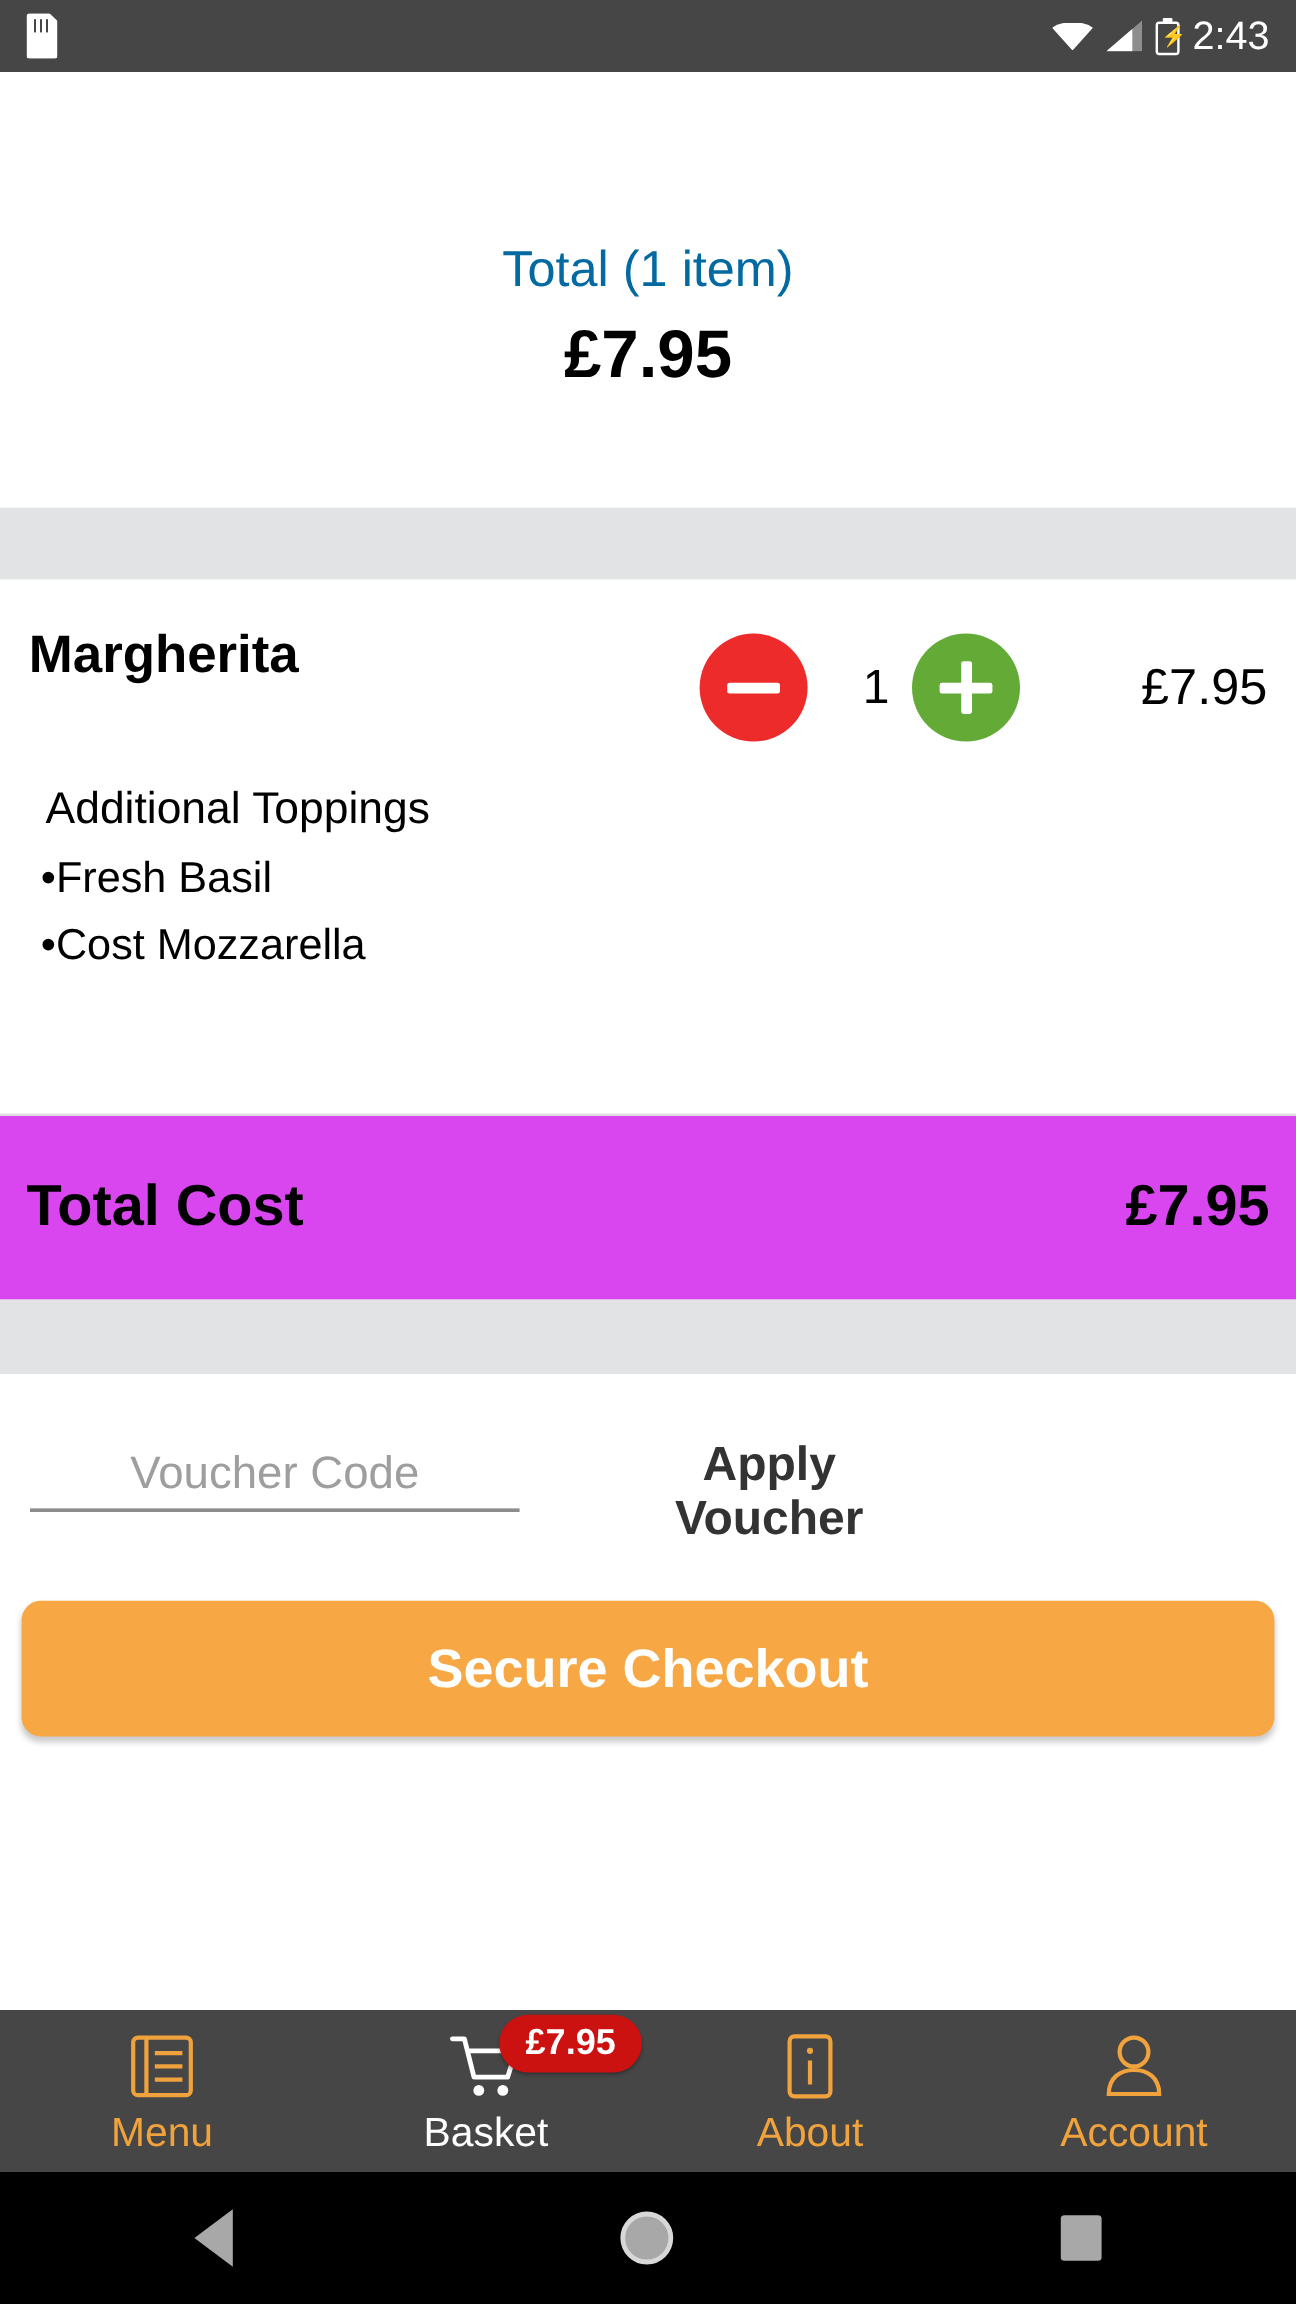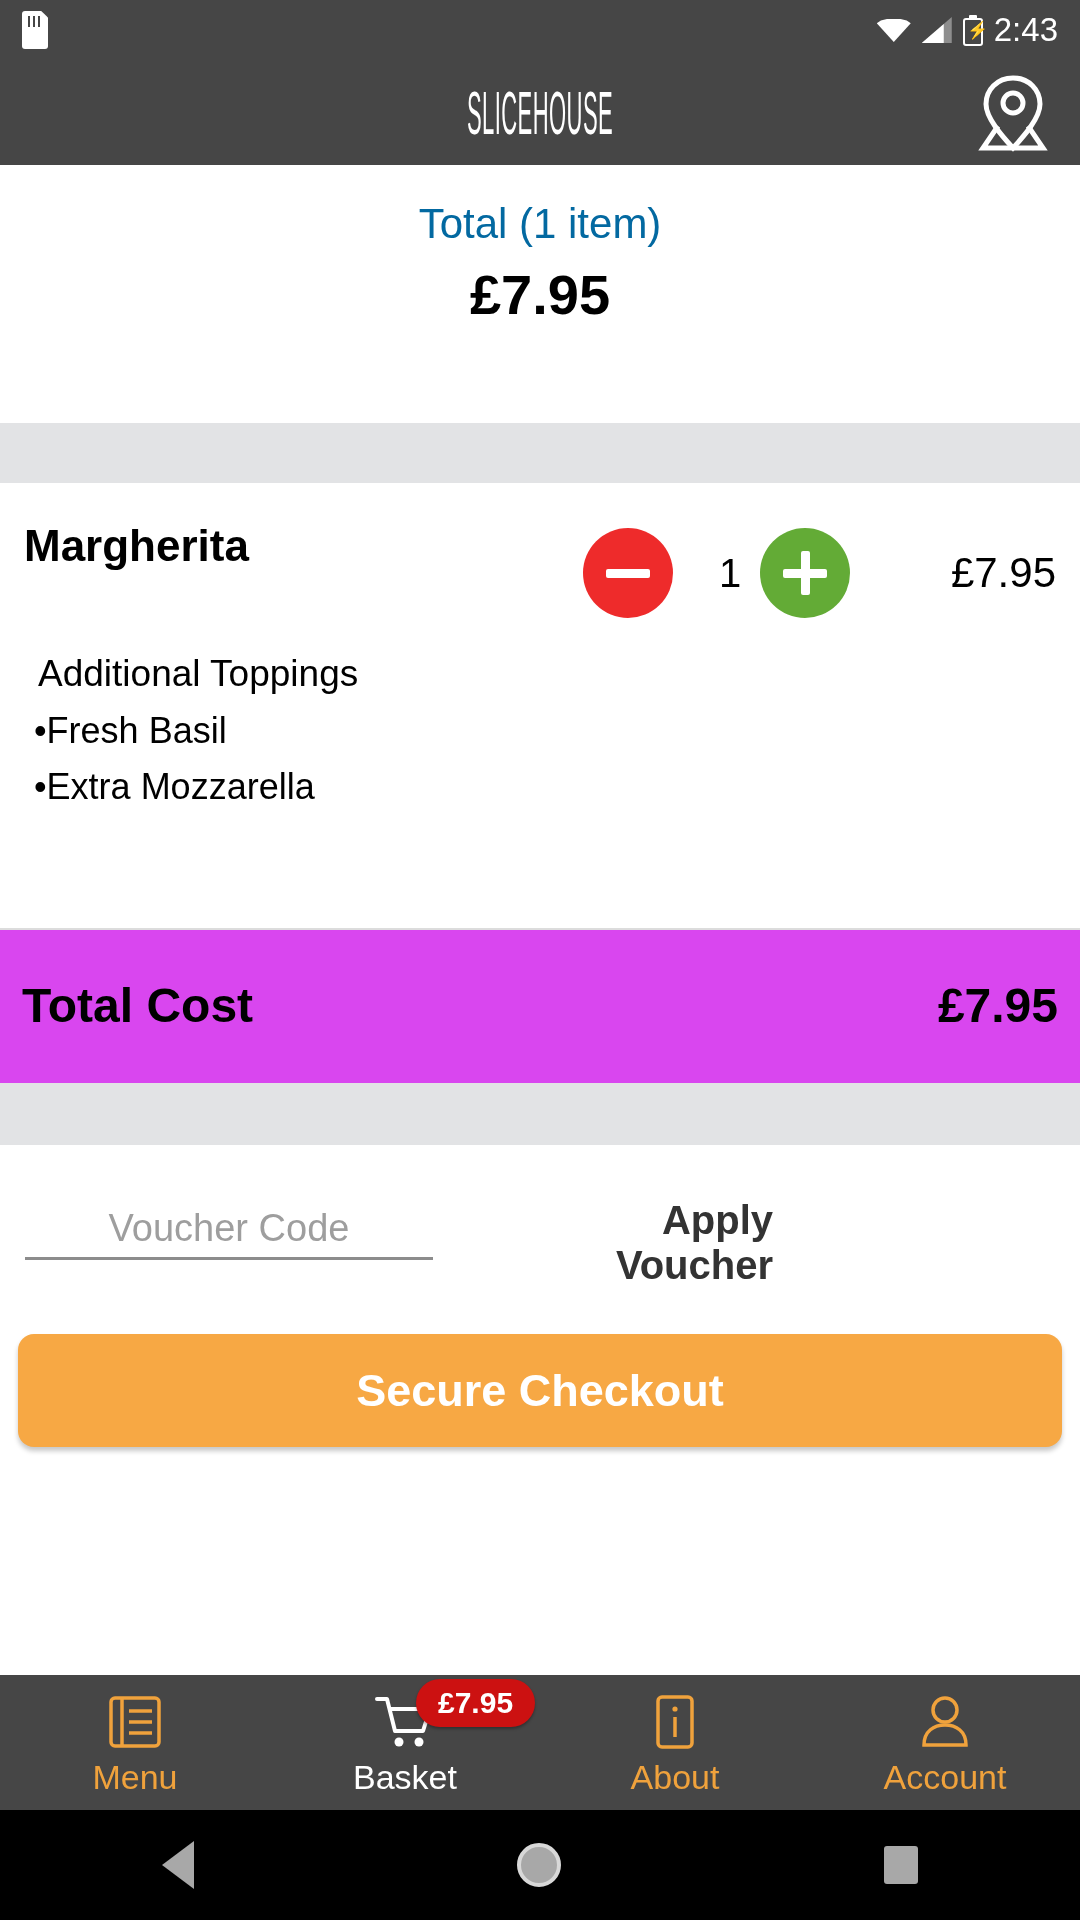--- a/index.html
+++ b/index.html
@@ -147,23 +147,23 @@
   
   .voucher { position:absolute; top:1145px; left:0; width:936px; height:150px; }
   .voucher-input {
     position:absolute; left:25px; top:55px; width:408px; height:60px;
     border:none; border-bottom:3px solid #8c8c8c; background:transparent;
     font-family:"Liberation Sans", sans-serif;
     font-size:38px; color:#333; text-align:center; outline:none;
   }
   .voucher-input::placeholder { color:#9e9e9e; }
   .apply-voucher {
-    position:absolute; left:533px; top:53px; width:240px;
+    position:absolute; left:521px; top:53px; width:240px;
     font-size:40px; font-weight:bold; color:#333;
-    text-align:right; cursor:pointer; background:none; border:none;
+    text-align:center; cursor:pointer; background:none; border:none;
     font-family:"Liberation Sans", sans-serif;
   }
 
   
   .checkout {
     position:absolute; left:18px; top:1334px; width:1044px; height:113px;
     background:#f7a844; border:none; border-radius:16px;
     color:#fff; font-size:45px; font-weight:bold;
     font-family:"Liberation Sans", sans-serif;
     box-shadow:0 4px 5px rgba(0,0,0,0.22);
@@ -230,30 +230,20 @@
       </div>
       <div class="battery">
         <div class="tip"></div>
           <div class="shell"></div>
           <div class="bolt">⚡</div>
       </div>
       <div class="clock">2:43</div>
     </div>
   </div>
 
-  <div class="appbar">
-    <div class="brand">SLICEHOUSE</div>
-    <div class="pin-btn">
-      <svg width="72" height="78" viewBox="0 0 72 78">
-        <path d="M36 4 C20 4 9 16 9 30 C9 44 25 62 36 74 C47 62 63 44 63 30 C63 16 52 4 36 4 Z" fill="none" stroke="#fff" stroke-width="5"></path>
-        <circle cx="36" cy="29" r="10" fill="none" stroke="#fff" stroke-width="5"></circle>
-        <path d="M21 52 L6 74 L66 74 L51 52" fill="none" stroke="#fff" stroke-width="5"></path>
-      </svg>
-    </div>
-  </div>
 
   <div class="total-head">
     <div class="total-label">Total (1 item)</div>
     <div class="total-amount">£7.95</div>
   </div>
 
   <div class="band band-1"></div>
 
   <div class="item">
     <div class="item-row">
@@ -263,21 +253,21 @@
       </div>
       <div class="qty">1</div>
       <div class="stepper-plus">
         <div class="bar-h"></div>
           <div class="bar-v"></div>
       </div>
       <div class="item-price">£7.95</div>
     </div>
     <div class="toppings-title">Additional Toppings</div>
     <div class="topping topping-0">•Fresh Basil</div>
-    <div class="topping topping-1">•Extra Mozzarella</div>
+    <div class="topping topping-1">•Cost Mozzarella</div>
   </div>
 
   <div class="hr"></div>
 
   <div class="total-cost">
     <div class="tc-label">Total Cost</div>
     <div class="tc-value">£7.95</div>
   </div>
 
   <div class="band band-2"></div>

